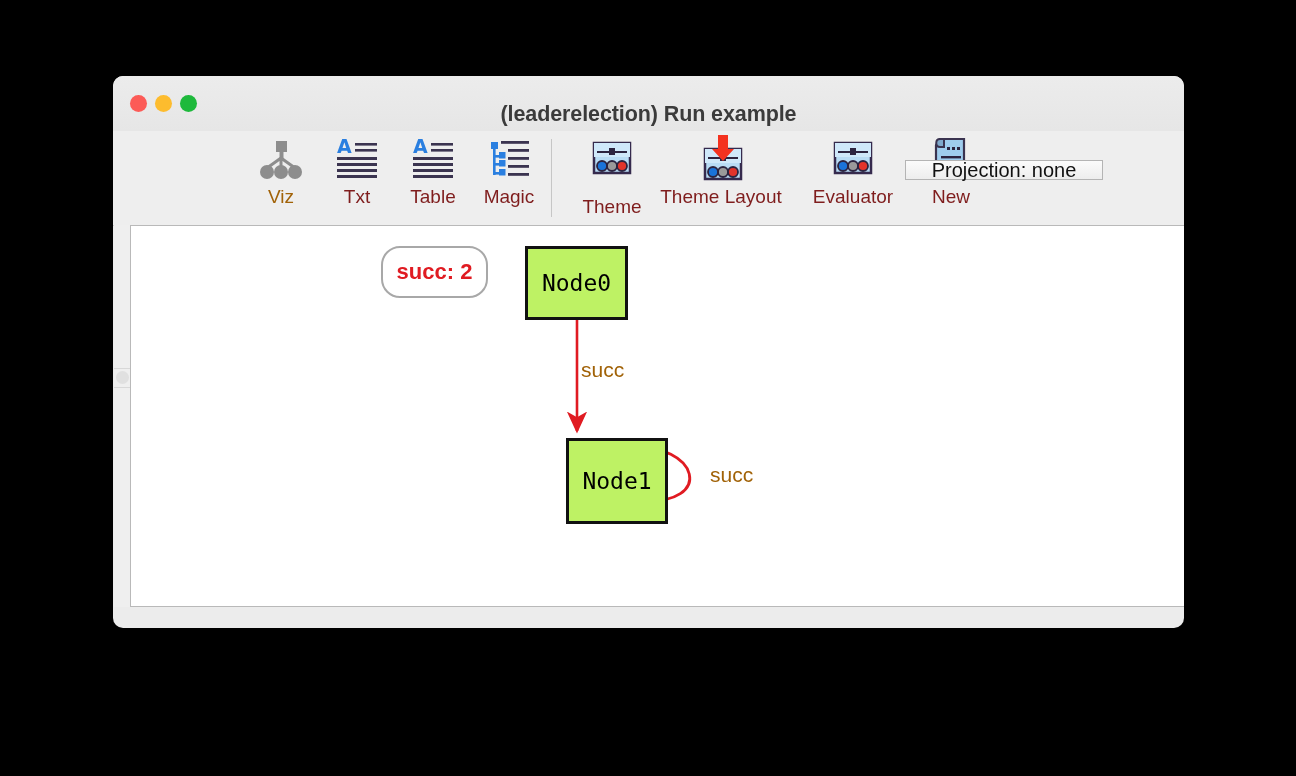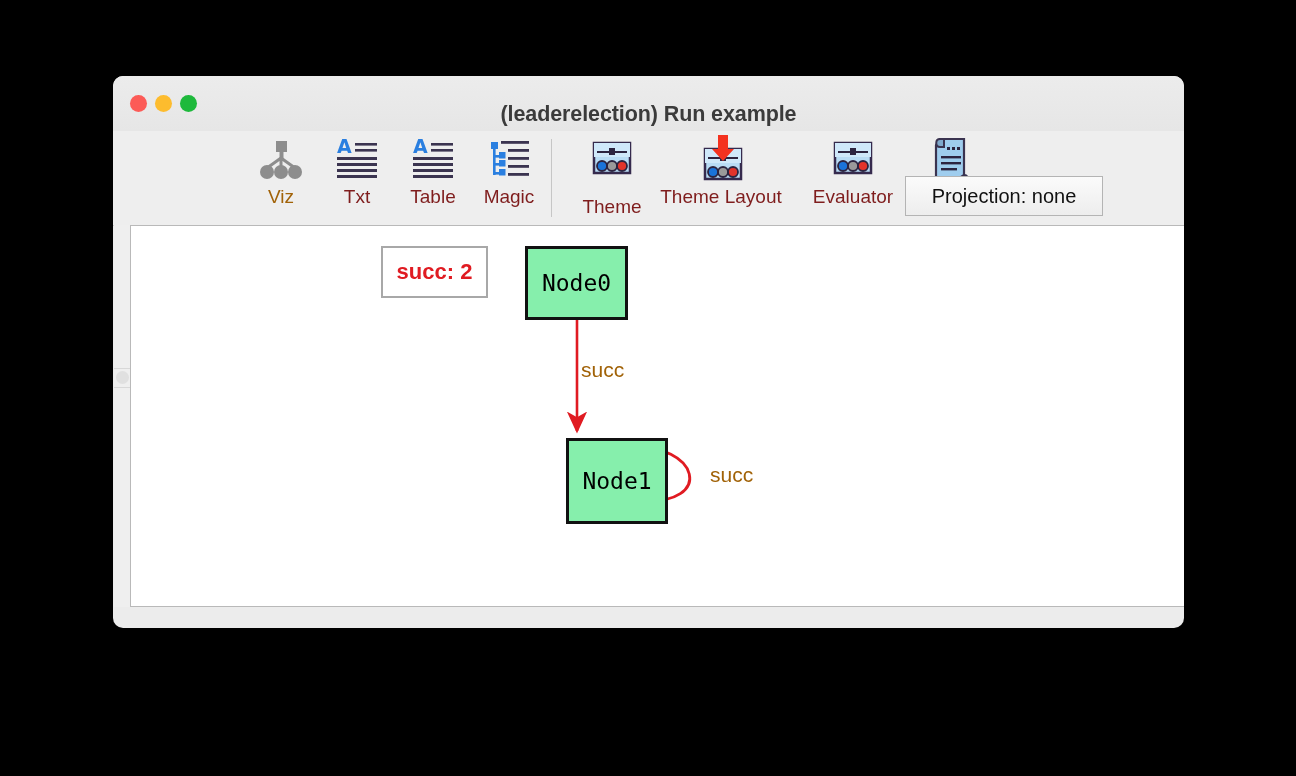--- a/index.html
+++ b/index.html
@@ -112,31 +112,30 @@
     width: 1px;
     height: 78px;
     background: #c6c6c6;
   }
 
   .projection {
     position: absolute;
     left: 905px;
     top: 160px;
     width: 198px;
-    height: 40px;
+    height: 20px;
     box-sizing: border-box;
     background: linear-gradient(to bottom, #fbfbfb 0%, #ededed 100%);
     border: 1px solid #b4b4b4;
     display: flex;
     align-items: center;
     justify-content: center;
     font-size: 20px;
     color: #111;
     font-family: "Liberation Sans", sans-serif;
-    margin-top: 16px;
   }
 
   
   .canvas {
     position: absolute;
     left: 130px;
     top: 225px;
     width: 1054px;
     height: 382px;
     background: #ffffff;
@@ -172,21 +171,21 @@
     width: 16px;
     height: 1px;
     background: #d8d8d8;
   }
   .splitter .line-a { top: 143px; }
   .splitter .line-b { top: 162px; }
 
   
   .node {
     position: absolute;
-    background: #86efac;
+    background: #bef264;
     border: 3px solid #111111;
     box-sizing: border-box;
     display: flex;
     align-items: center;
     justify-content: center;
     font-family: "DejaVu Sans Mono", monospace;
     font-size: 23px;
     color: #000000;
     z-index: 3;
   }
@@ -214,21 +213,21 @@
   #lbl-succ-2 { left: 710px; top: 463px; }
 
   .skolem-box {
     position: absolute;
     left: 381px;
     top: 246px;
     width: 107px;
     height: 52px;
     box-sizing: border-box;
     border: 2px solid #a8a8a8;
-    border-radius: 0;
+    border-radius: 19px;
     background: #ffffff;
     display: flex;
     align-items: center;
     justify-content: center;
     z-index: 3;
   }
   .skolem-box .txt {
     color: #e01b22;
     font-weight: bold;
     font-size: 22px;

